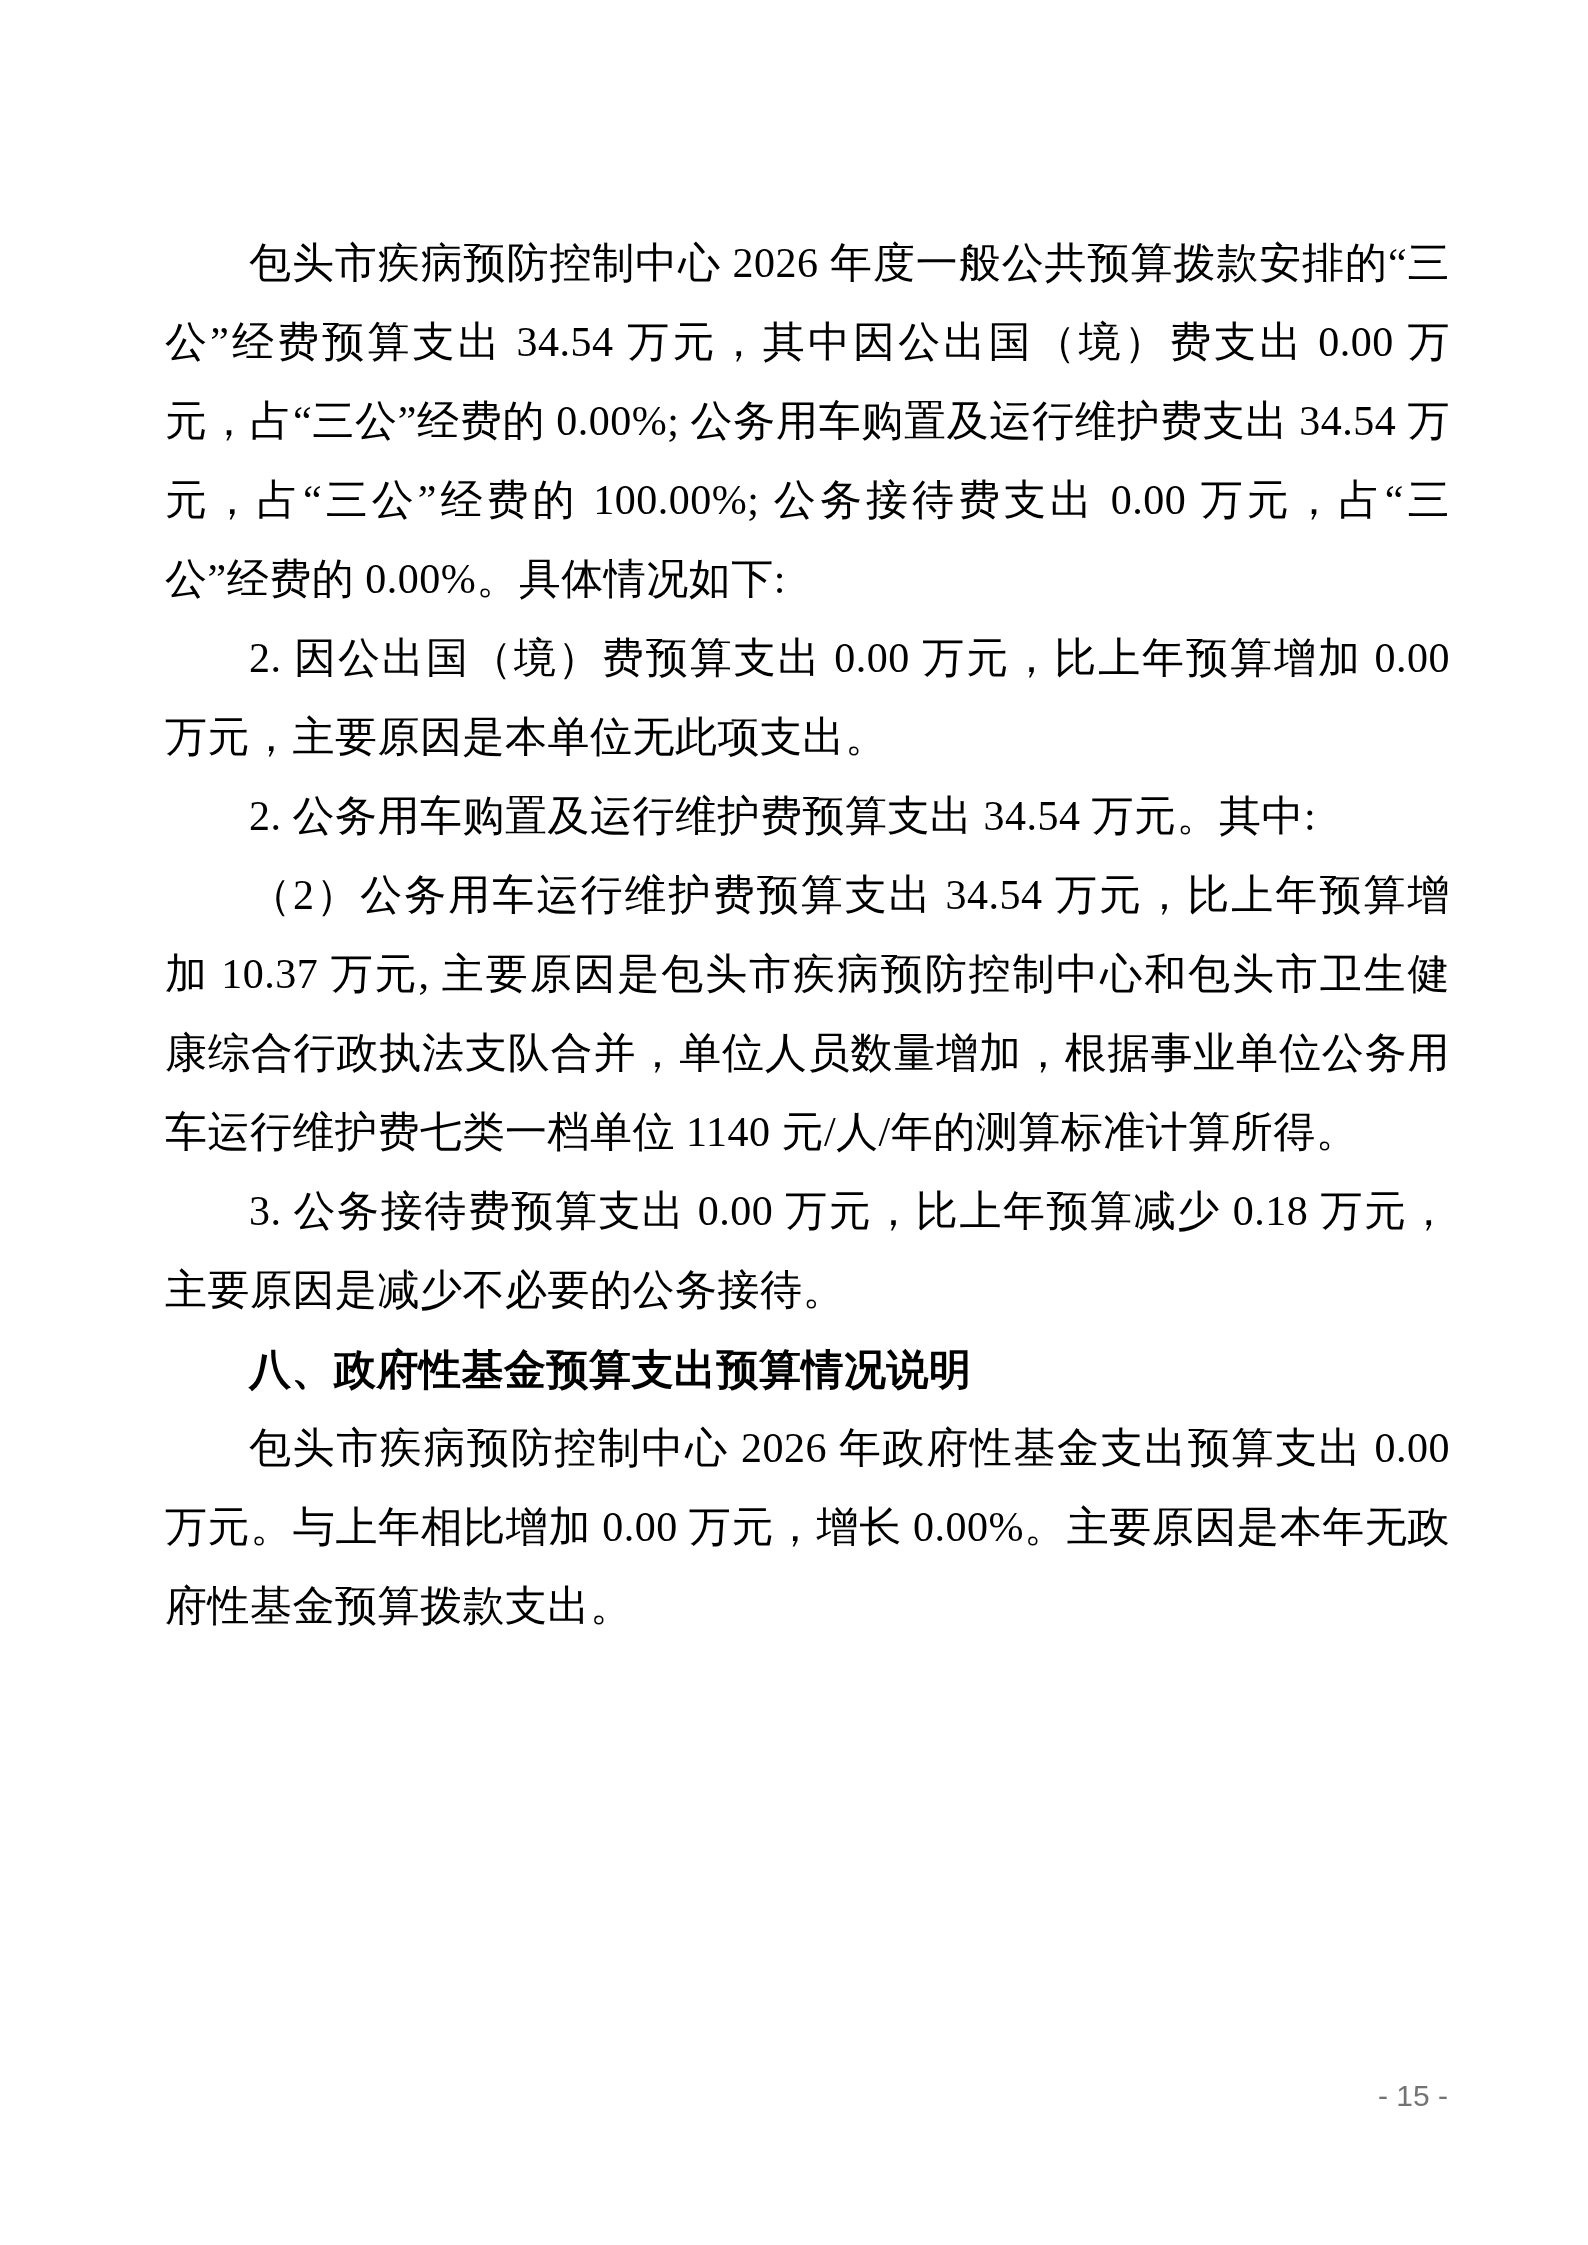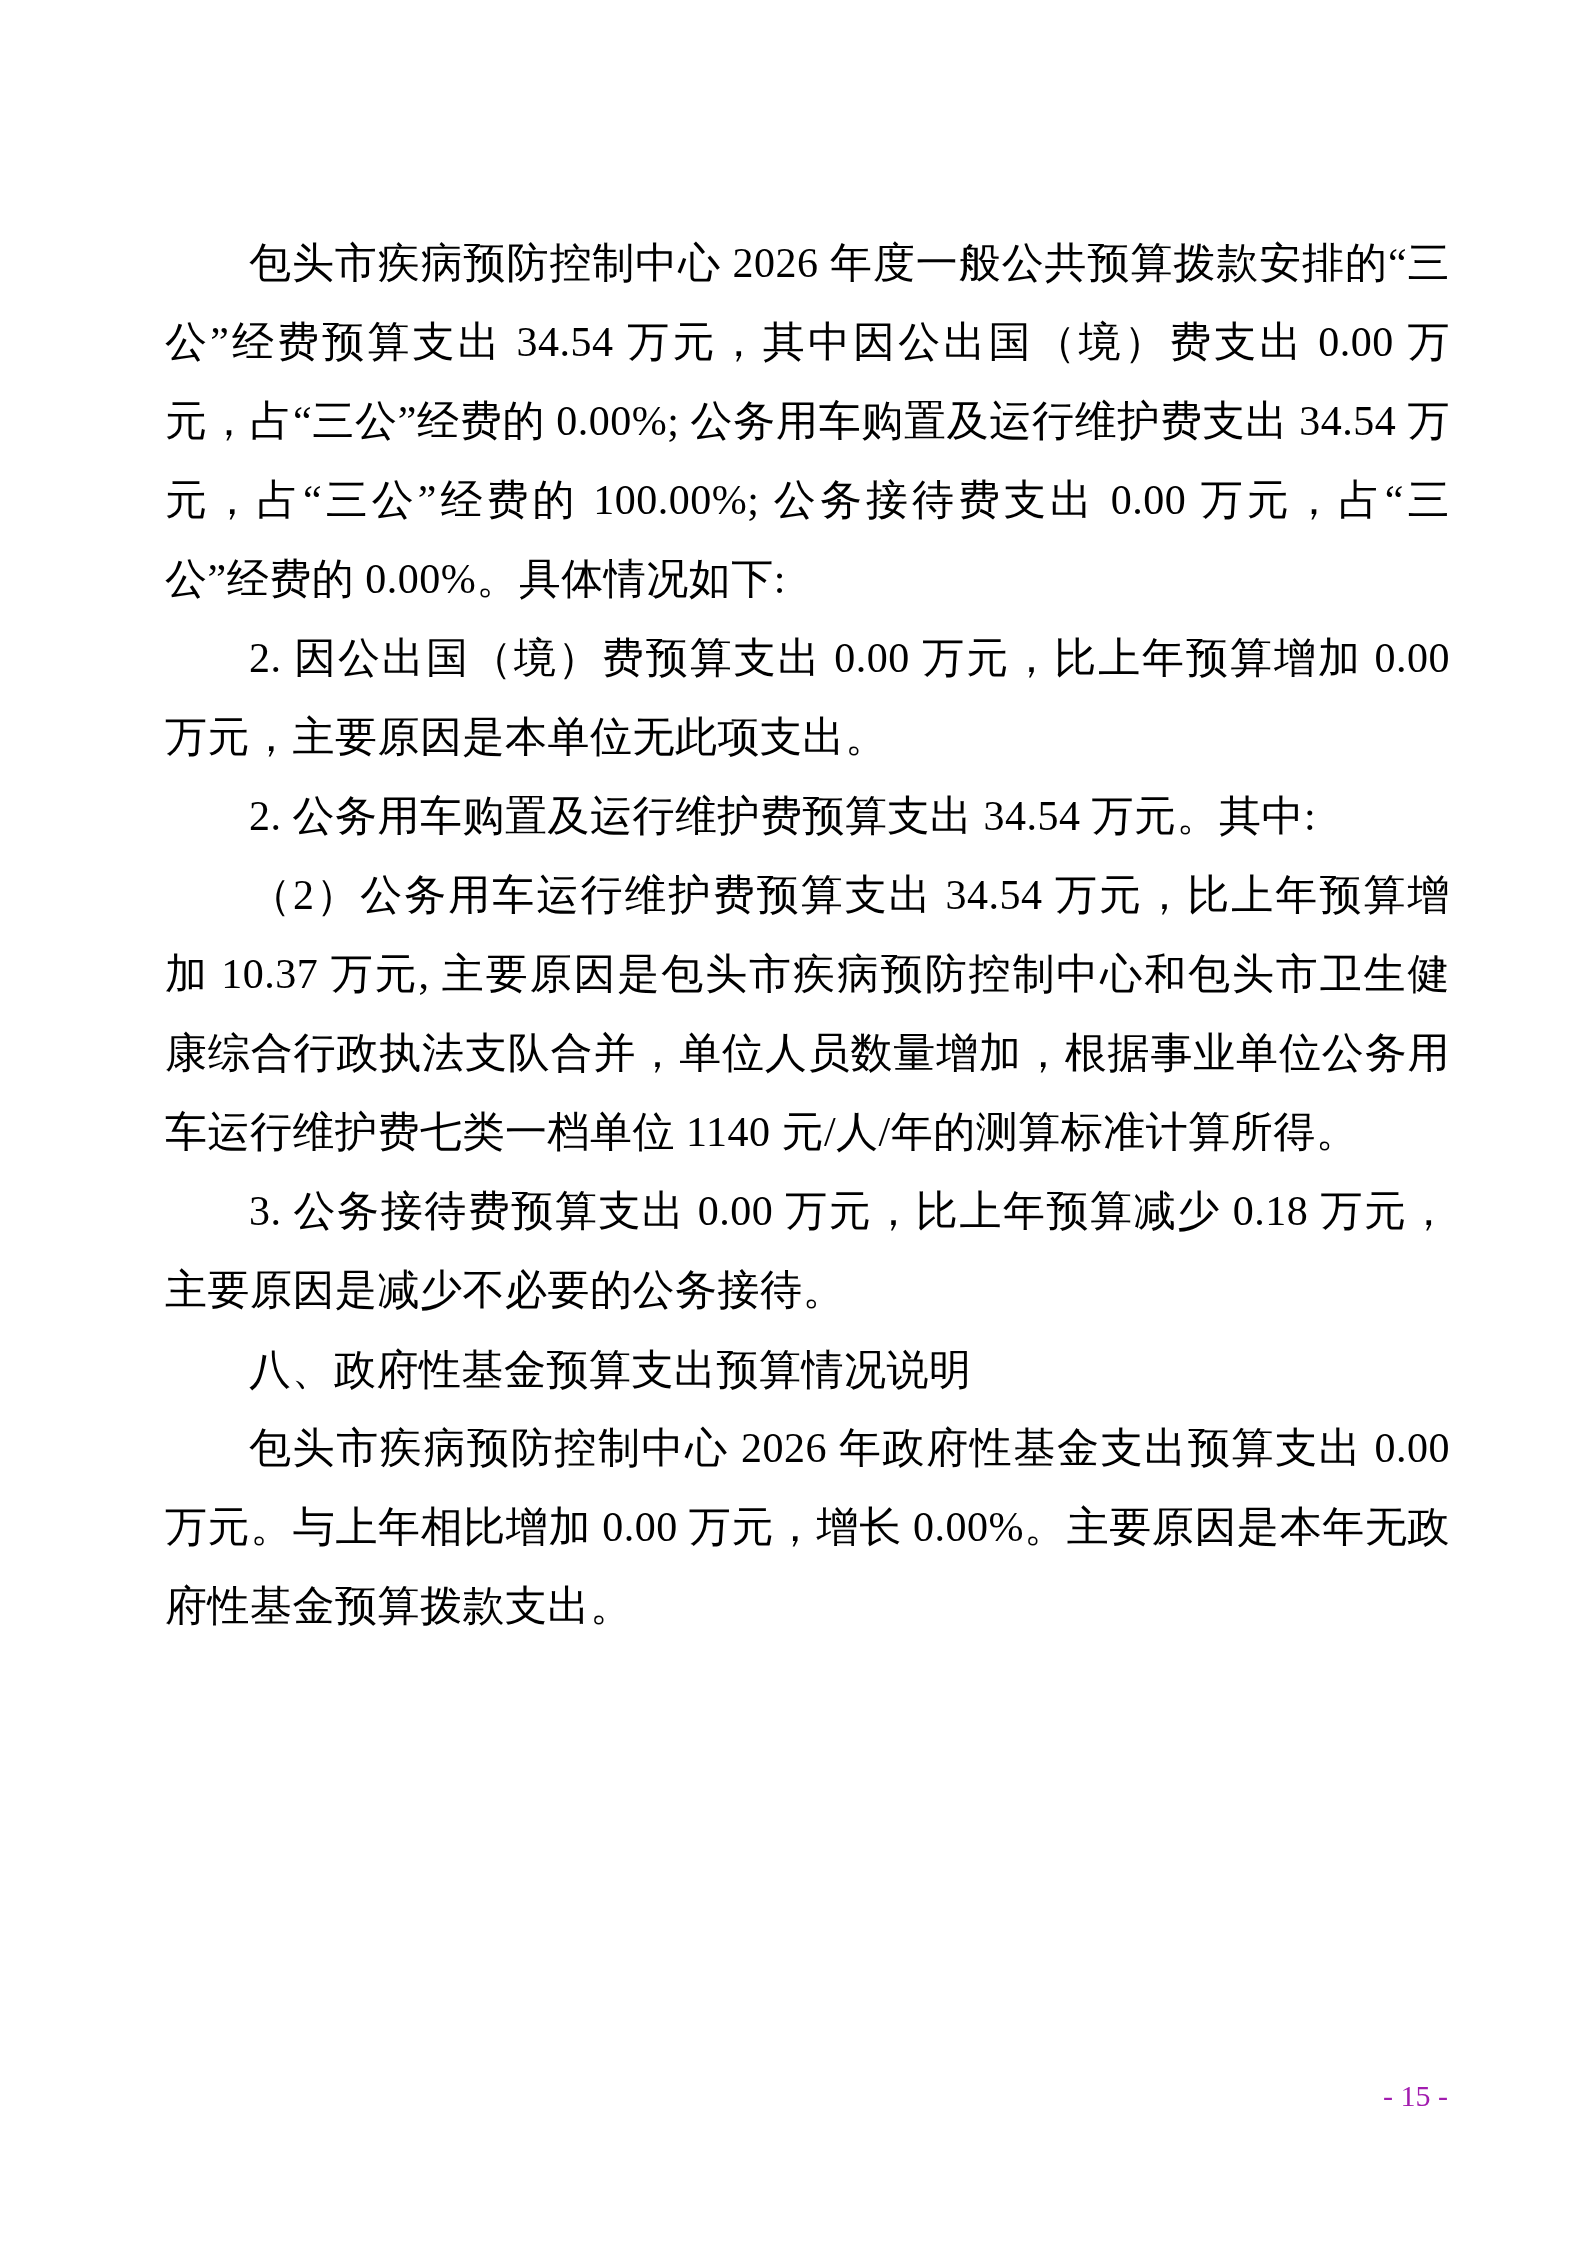--- a/index.html
+++ b/index.html
@@ -27,31 +27,31 @@
     padding: 0;
     font-size: 42px;
     line-height: 79px;
     text-align: justify;
     text-indent: 84px;
     letter-spacing: 0.5px;
     color: #000000;
   }
   p.para.heading {
     font-family: "Liberation Sans", "DejaVu Sans", sans-serif;
-    font-weight: normal;
+    font-weight: bold;
     text-align: left;
   }
   .page-number {
     position: absolute;
     top: 2078px;
     right: 140px;
     font-size: 30px;
     line-height: 36px;
-    font-family: Liberation Serif, serif;
-    color: #a21caf;
+    font-family: Liberation Sans, sans-serif;
+    color: #737373;
     text-align: right;
   }
 </style>
 </head>
 <body>
 
 <div class="page">
   <div class="content">
       <p class="para body">包头市疾病预防控制中心 2026 年度一般公共预算拨款安排的“三公”经费预算支出 34.54 万元，其中因公出国（境）费支出 0.00 万元，占“三公”经费的 0.00%; 公务用车购置及运行维护费支出 34.54 万元，占“三公”经费的 100.00%; 公务接待费支出 0.00 万元，占“三公”经费的 0.00%。具体情况如下:</p>
       <p class="para body">2. 因公出国（境）费预算支出 0.00 万元，比上年预算增加 0.00 万元，主要原因是本单位无此项支出。</p>

